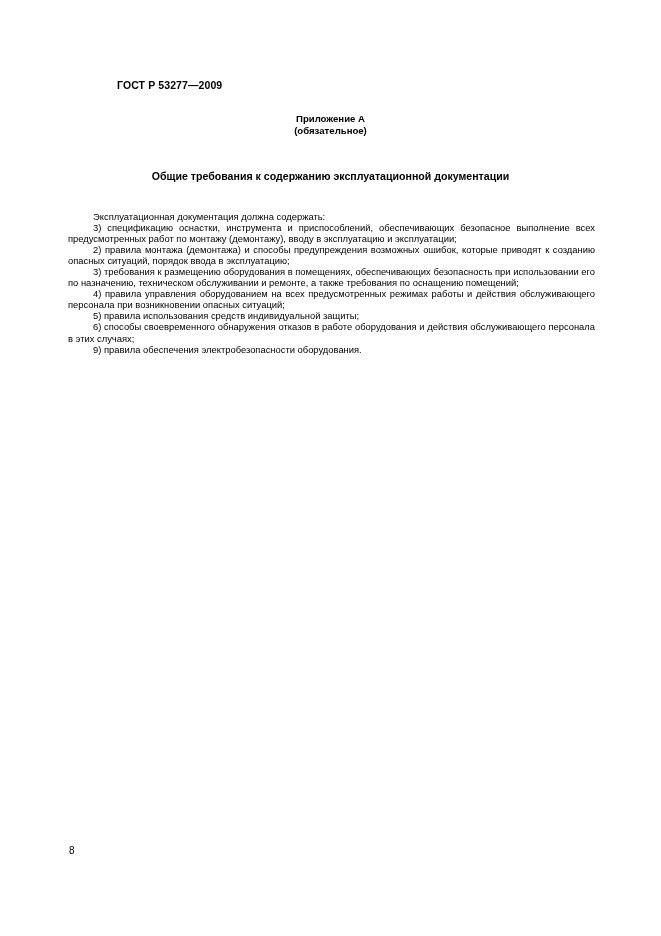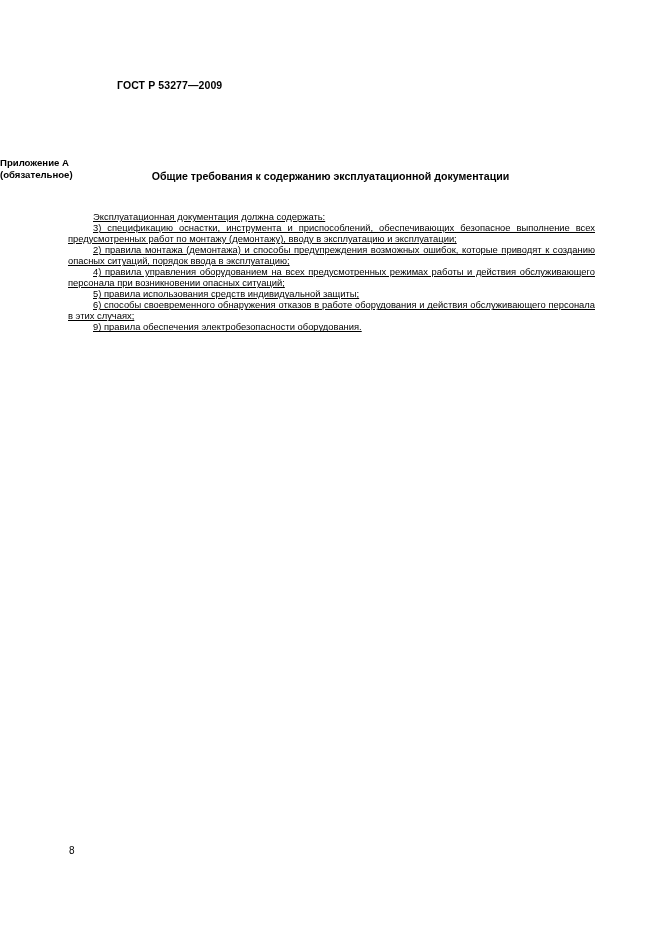--- a/index.html
+++ b/index.html
@@ -1,21 +1,21 @@
 <!DOCTYPE html>
 <html><head>
   <meta charset="utf-8">
   <style>
     html, body { margin: 0; padding: 0; background: #ffffff; }
     body { width: 661px; height: 936px; position: relative; overflow: hidden;
            font-family: "Liberation Sans", sans-serif; color: #000; }
     .page-header { position: absolute; left: 69px; top: 79px; font-size: 10.5px; font-weight: bold; letter-spacing: 0.1px; padding-left: 48px; }
-    .appendix { position: absolute; left: 0; width: 661px; top: 113px; font-size: 9.6px; font-weight: bold; line-height: 11.5px; margin-top: 44px; }
+    .appendix { position: absolute; left: 0; width: 661px; top: 113px; text-align: center; font-size: 9.6px; font-weight: bold; line-height: 11.5px; }
     .title { position: absolute; left: 0; width: 661px; top: 170px; text-align: center; font-size: 10.6px; font-weight: bold; line-height: 12.5px; }
-    .body { position: absolute; left: 68px; width: 527px; top: 211px; font-size: 9.4px; line-height: 11.05px; text-align: justify; text-decoration: underline; }
+    .body { position: absolute; left: 68px; width: 527px; top: 211px; font-size: 9.4px; line-height: 11.05px; text-align: justify; }
     .body p { margin: 0; text-indent: 25px; }
     .page-number { position: absolute; left: 69px; top: 845px; font-size: 10px; }
   </style>
 </head>
 <body>
 
 <div class="page-header">ГОСТ Р 53277—2009</div>
 
 <div class="appendix">
   <div>Приложение А</div>
@@ -23,19 +23,20 @@
 </div>
 
 <div class="title">
   <div>Общие требования к содержанию эксплуатационной документации</div>
 </div>
 
 <div class="body">
   <p>Эксплуатационная документация должна содержать:</p>
   <p>3) спецификацию оснастки, инструмента и приспособлений, обеспечивающих безопасное выполнение всех предусмотренных работ по монтажу (демонтажу), вводу в эксплуатацию и эксплуатации;</p>
   <p>2) правила монтажа (демонтажа) и способы предупреждения возможных ошибок, которые приводят к созданию опасных ситуаций, порядок ввода в эксплуатацию;</p>
+  <p>3) требования к размещению оборудования в помещениях, обеспечивающих безопасность при использовании его по назначению, техническом обслуживании и ремонте, а также требования по оснащению помещений;</p>
   <p>4) правила управления оборудованием на всех предусмотренных режимах работы и действия обслуживающего персонала при возникновении опасных ситуаций;</p>
   <p>5) правила использования средств индивидуальной защиты;</p>
   <p>6) способы своевременного обнаружения отказов в работе оборудования и действия обслуживающего персонала в этих случаях;</p>
   <p>9) правила обеспечения электробезопасности оборудования.</p>
 </div>
 
 <div class="page-number">8</div>
 
 </body></html>

